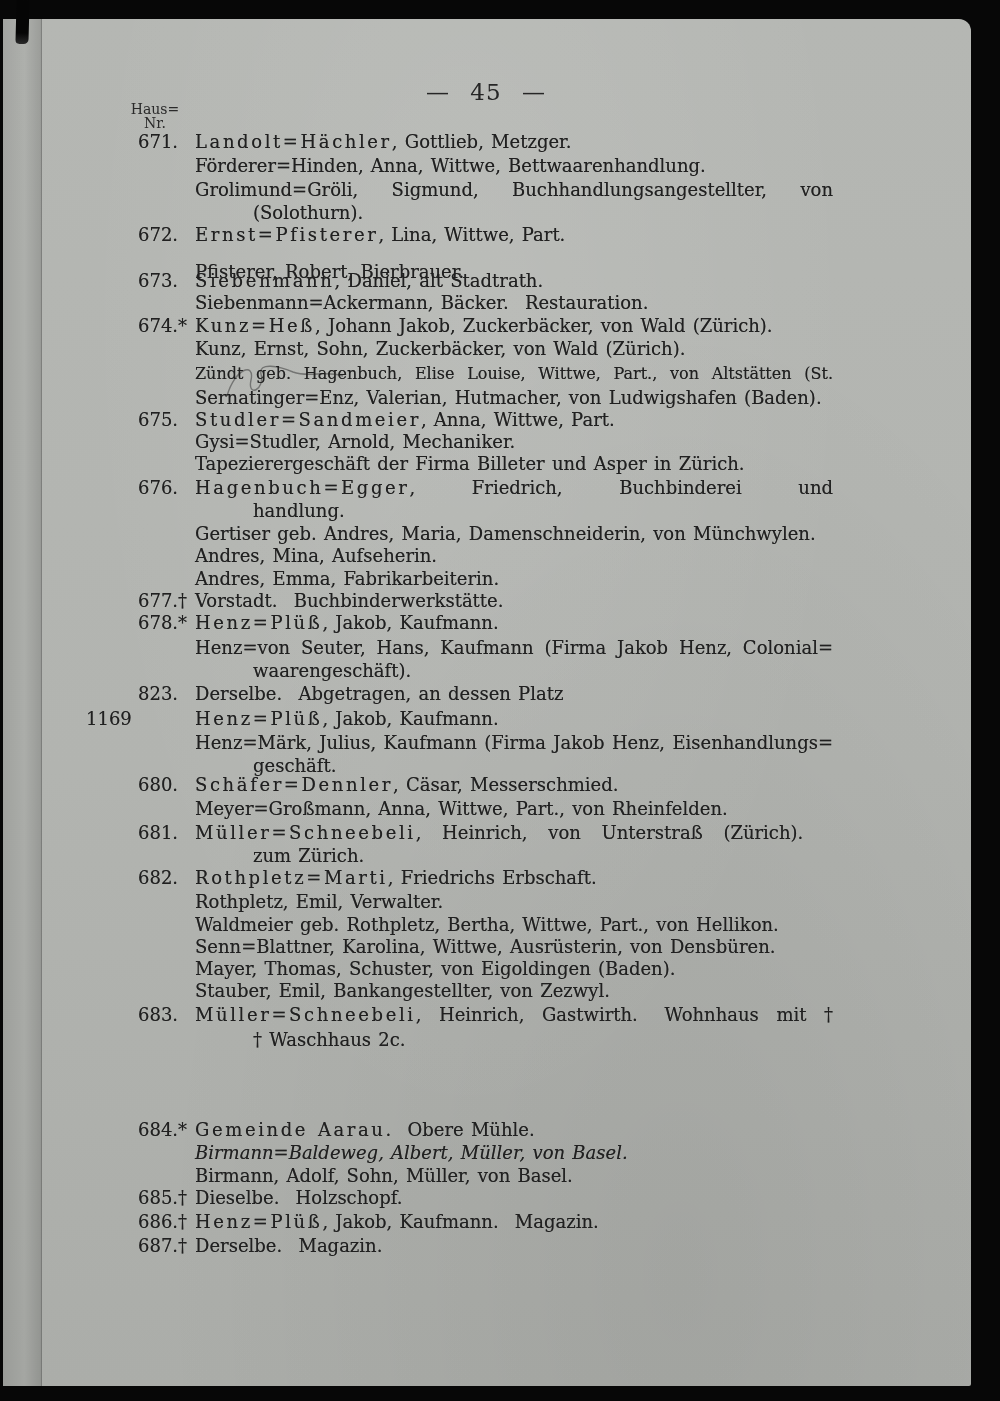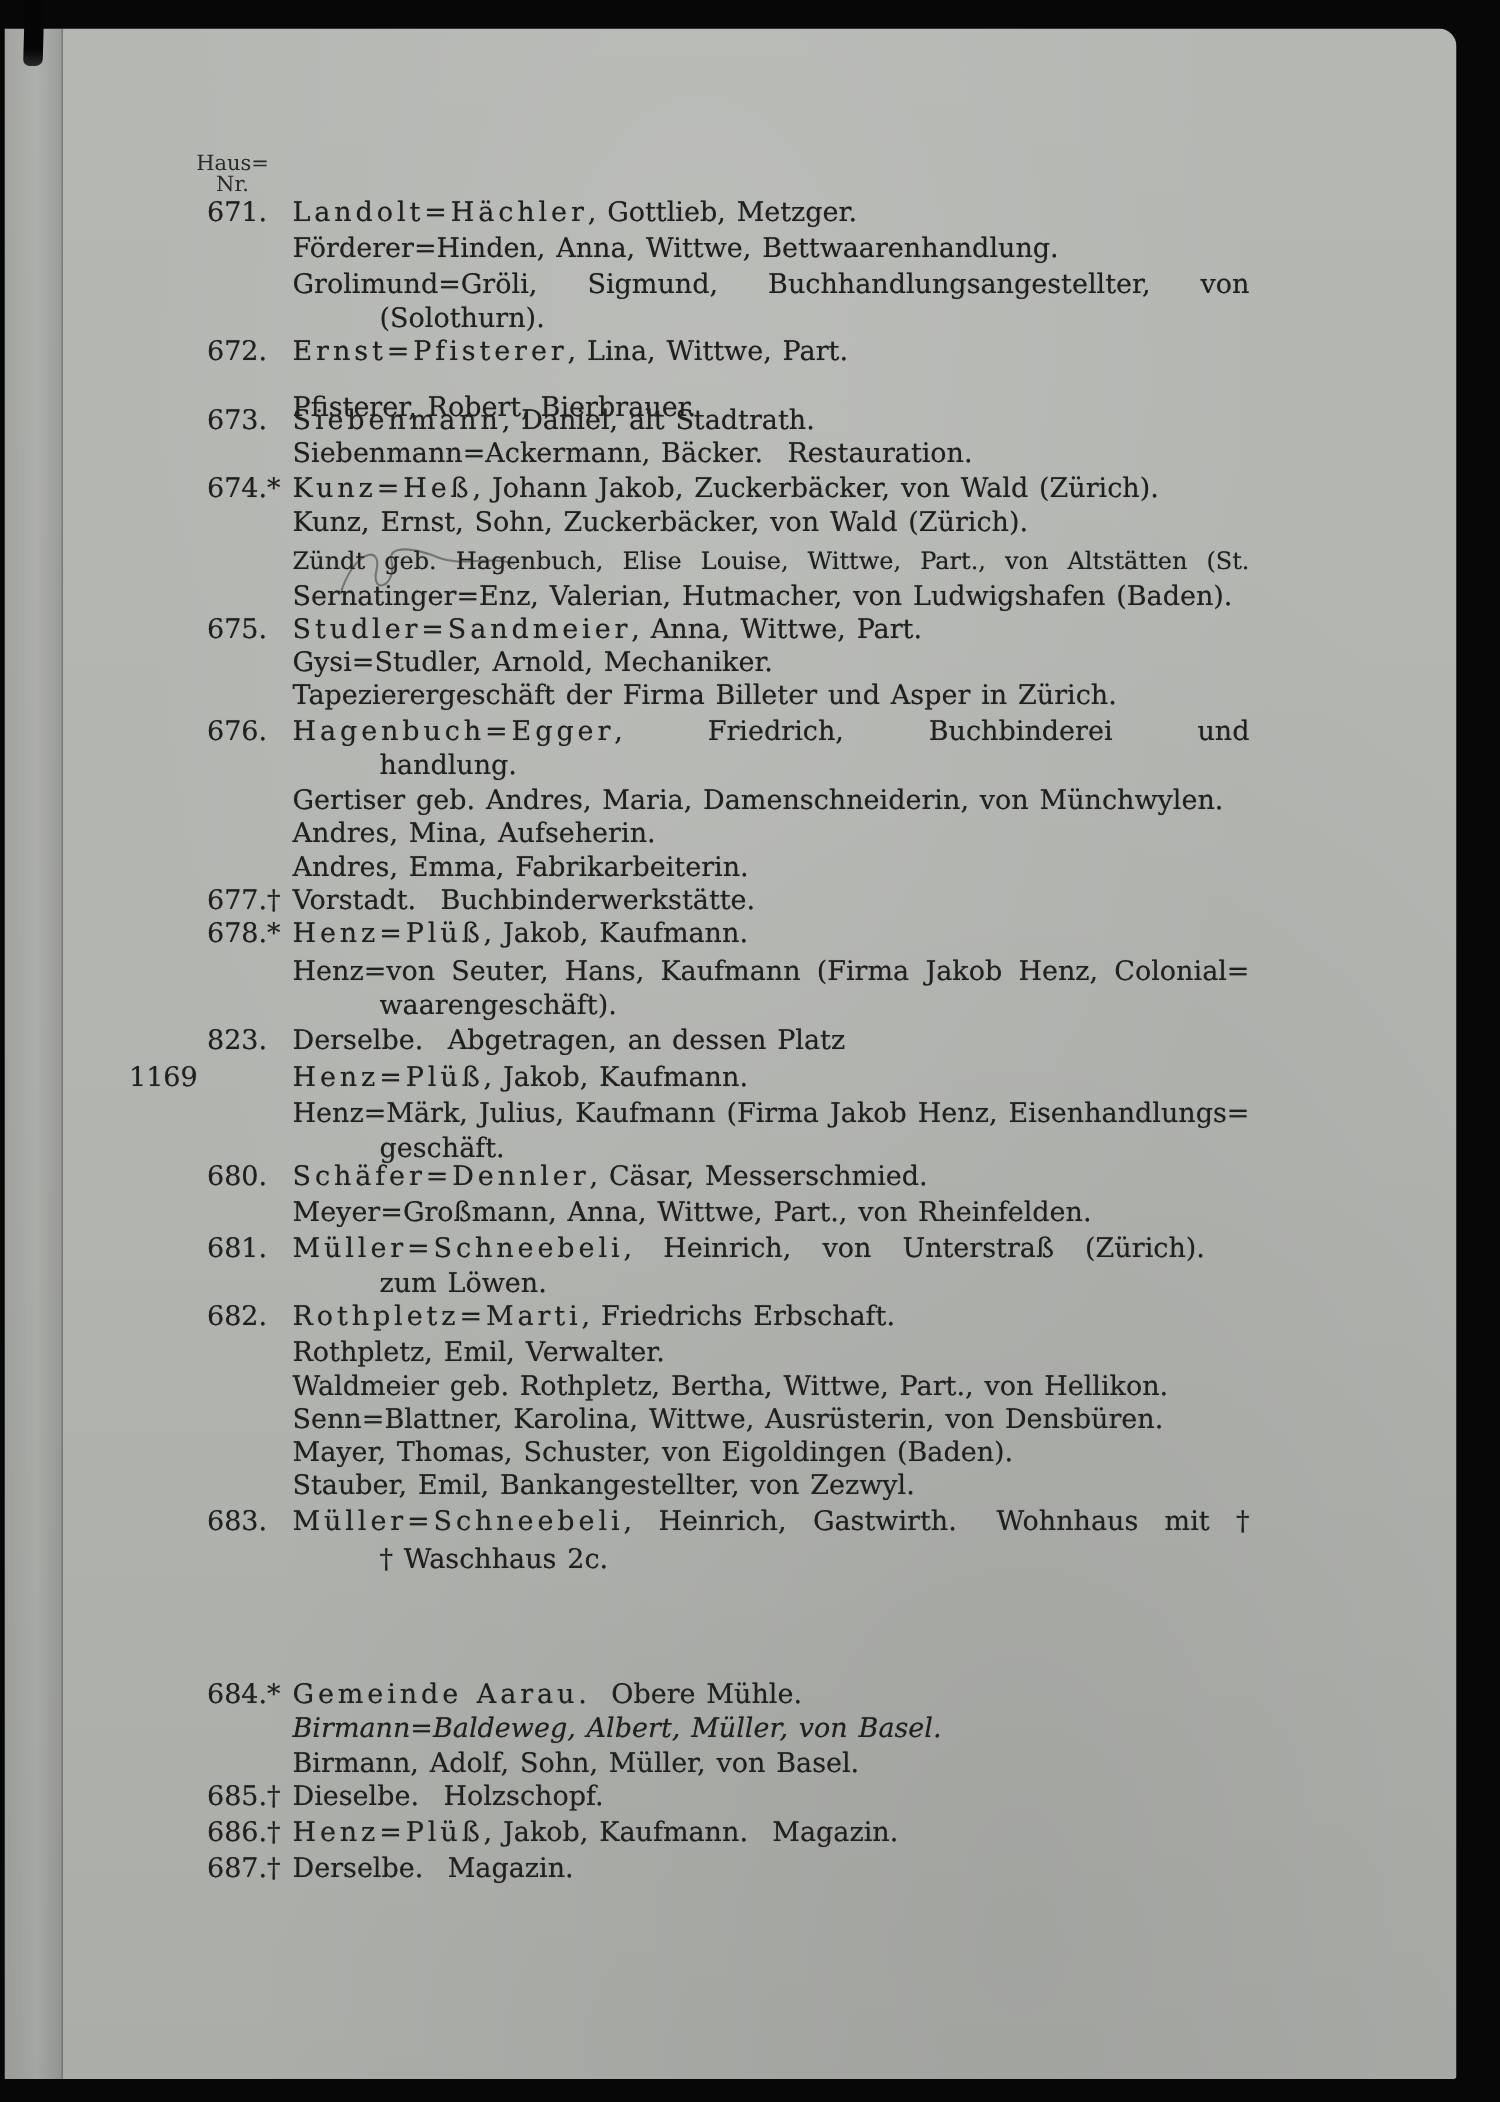--- a/index.html
+++ b/index.html
@@ -50,20 +50,21 @@
     text-shadow:0 0 0.6px rgba(20,20,20,0.6);
   }
   .flourish{position:absolute;left:218px;top:337px;}
 </style>
 </head>
 <body>
 
 <div class="page">
   <div class="gutter"></div>
 
+  <div class="pgnum">— 45 —</div>
 
   <div class="colhead">
     <div>Haus=</div>
     <div>Nr.</div>
   </div>
 
   <svg class="flourish" width="130" height="52" viewBox="0 0 130 52">
     <path d="M6,40 C14,12 34,6 30,24 C26,42 44,34 40,18 C37,6 58,10 72,16 C88,22 104,14 122,20" fill="none" stroke="#3d3d3d" stroke-width="1.4" opacity="0.55"></path>
   </svg>
 
@@ -92,21 +93,21 @@
       <div class="ln" style="top: 592px; left: 135px;"><span class="numcol">678.*</span><span class="sperr">Henz=Plüß</span><span>, Jakob, Kaufmann.</span></div>
       <div class="ln j" style="top: 617px; left: 192px; width: 638px;"><span>Henz=von Seuter, Hans, Kaufmann (Firma Jakob Henz, Colonial=</span></div>
       <div class="ln" style="top: 640px; left: 250px;"><span>waarengeschäft).</span></div>
       <div class="ln" style="top: 663px; left: 135px;"><span class="numcol">823.</span><span>Derselbe.  Abgetragen, an dessen Platz</span></div>
       <div class="ln" style="top: 688px; left: 83px;"><span class="numcol wide">1169</span><span class="sperr">Henz=Plüß</span><span>, Jakob, Kaufmann.</span></div>
       <div class="ln j" style="top: 712px; left: 192px; width: 638px;"><span>Henz=Märk, Julius, Kaufmann (Firma Jakob Henz, Eisenhandlungs=</span></div>
       <div class="ln" style="top: 735px; left: 250px;"><span>geschäft.</span></div>
       <div class="ln" style="top: 754px; left: 135px;"><span class="numcol">680.</span><span class="sperr">Schäfer=Dennler</span><span>, Cäsar, Messerschmied.</span></div>
       <div class="ln" style="top: 778px; left: 192px;"><span>Meyer=Großmann, Anna, Wittwe, Part., von Rheinfelden.</span></div>
       <div class="ln j" style="top: 802px; left: 135px; width: 695px;"><span class="numcol">681.</span><span class="sperr">Müller=Schneebeli</span><span>, Heinrich, von Unterstraß (Zürich).  Gasthof</span></div>
-      <div class="ln" style="top: 825px; left: 250px;"><span>zum Löwen.</span></div>
+      <div class="ln" style="top: 825px; left: 250px;"><span>zum Zürich.</span></div>
       <div class="ln" style="top: 847px; left: 135px;"><span class="numcol">682.</span><span class="sperr">Rothpletz=Marti</span><span>, Friedrichs Erbschaft.</span></div>
       <div class="ln" style="top: 871px; left: 192px;"><span>Rothpletz, Emil, Verwalter.</span></div>
       <div class="ln" style="top: 894px; left: 192px;"><span>Waldmeier geb. Rothpletz, Bertha, Wittwe, Part., von Hellikon.</span></div>
       <div class="ln" style="top: 916px; left: 192px;"><span>Senn=Blattner, Karolina, Wittwe, Ausrüsterin, von Densbüren.</span></div>
       <div class="ln" style="top: 938px; left: 192px;"><span>Mayer, Thomas, Schuster, von Eigoldingen (Baden).</span></div>
       <div class="ln" style="top: 960px; left: 192px;"><span>Stauber, Emil, Bankangestellter, von Zezwyl.</span></div>
       <div class="ln j" style="top: 984px; left: 135px; width: 695px;"><span class="numcol">683.</span><span class="sperr">Müller=Schneebeli</span><span>, Heinrich, Gastwirth.  Wohnhaus mit † Stallung,</span></div>
       <div class="ln" style="top: 1009px; left: 250px;"><span>† Waschhaus 2c.</span></div>
       <div class="ln" style="top: 1099px; left: 135px;"><span class="numcol">684.*</span><span class="sperr">Gemeinde Aarau</span><span>.  Obere Mühle.</span></div>
       <div class="ln" style="top: 1122px; left: 192px; font-style: italic;"><span>Birmann=Baldeweg, Albert, Müller, von Basel.</span></div>

